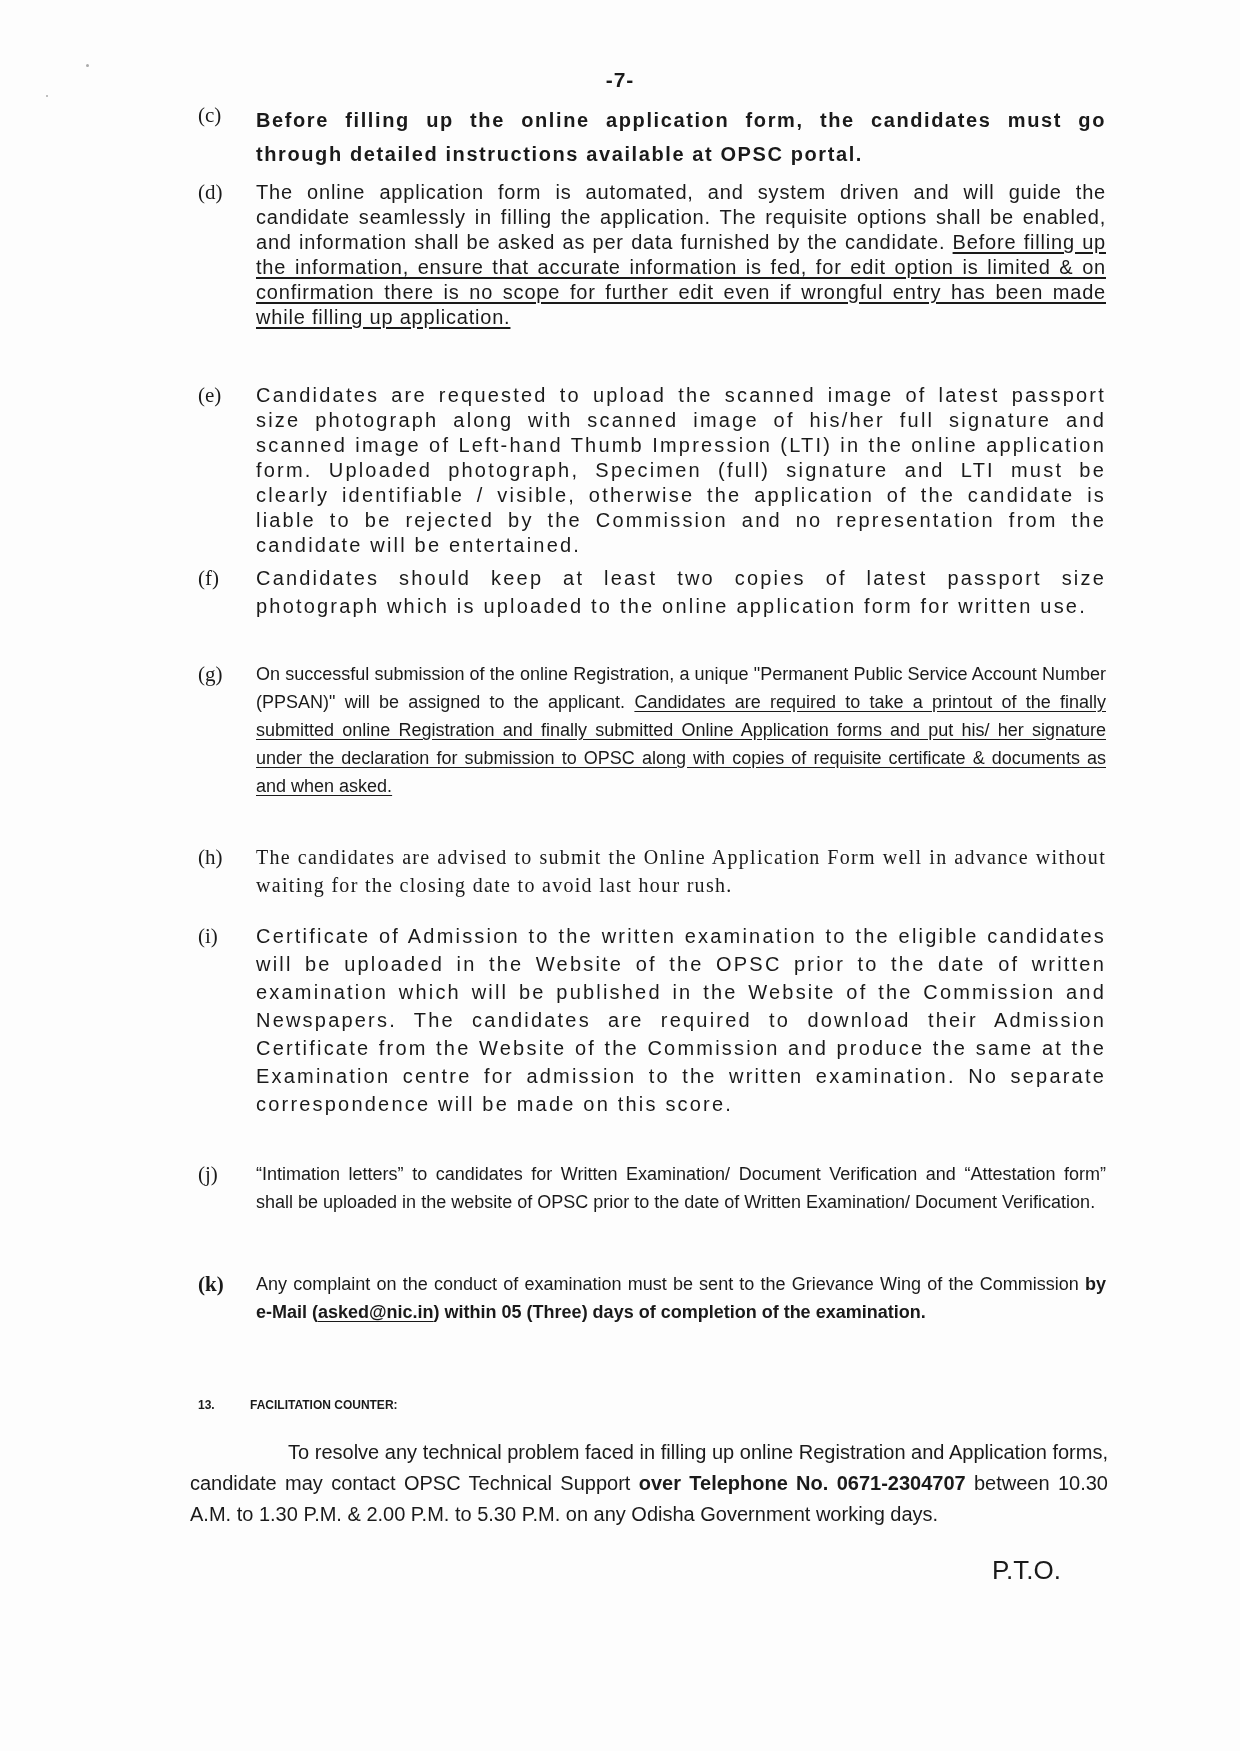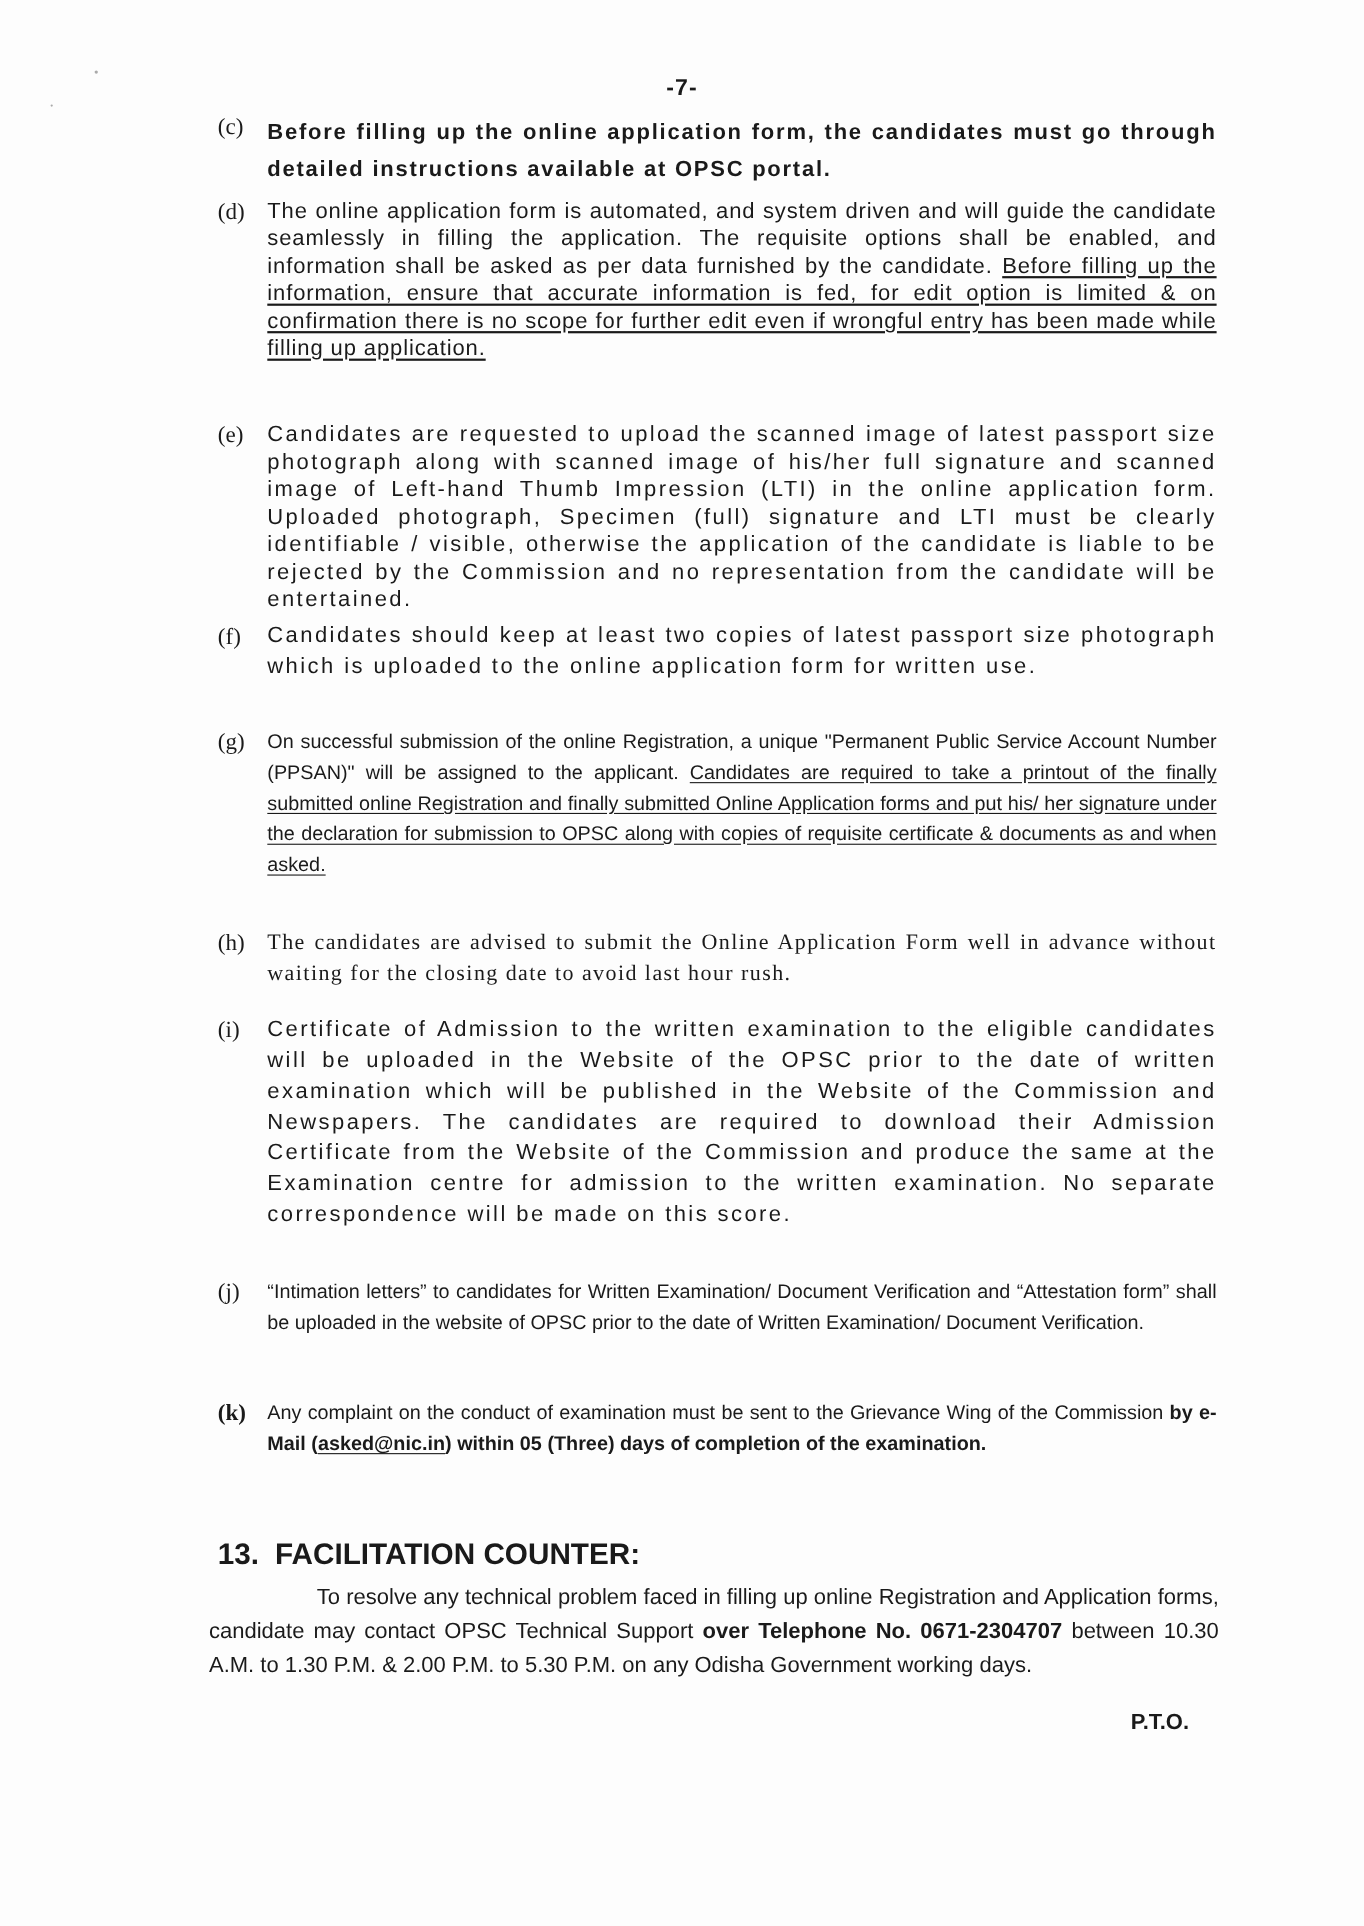--- a/index.html
+++ b/index.html
@@ -4,31 +4,31 @@
 <style>
   html, body { margin: 0; padding: 0; }
   body {
     width: 1240px; height: 1751px; background: #ffffff; position: relative; overflow: hidden;
     font-family: "Liberation Sans", sans-serif; color: #1a1a1a;
   }
   .page { position: absolute; left: 0; top: 0; width: 1240px; height: 1751px; background: #fdfdfd; }
   .page-num { position: absolute; top: 68px; left: 0; width: 1240px; text-align: center; font-weight: bold; font-size: 21px; letter-spacing: 1px; }
   .item { position: absolute; left: 198px; width: 908px; font-size: 20px; line-height: 25px; }
   .item .lbl { position: absolute; left: 0; top: 0; font-family: "Liberation Serif", serif; font-size: 21px; }
-  .item .txt { margin-left: 45px; text-align: justify; letter-spacing: 0.8px; }
+  .item .txt { margin-left: 58px; text-align: justify; letter-spacing: 0.8px; }
   .wide { letter-spacing: 2.2px !important; }
   .bold { font-weight: bold; }
   .u { text-decoration: underline; text-underline-offset: 3px; }
   .c-item .txt { line-height: 34px; font-weight: bold; letter-spacing: 1.6px; }
   .narrow { letter-spacing: 0 !important; font-size: 18px; }
-  .sec-head { position: absolute; left: 198px; top: 1398px; font-size: 27px; font-weight: bold; }
+  .sec-head { position: absolute; left: 198px; top: 1398px; font-size: 12px; font-weight: bold; }
   .sec-head .num { display: inline-block; width: 52px; }
   .para13 { position: absolute; left: 190px; top: 1437px; width: 918px; font-size: 20px; line-height: 31px; text-align: justify; }
   .para13 .indent { display: inline-block; width: 98px; }
-  .pto { position: absolute; left: 1028px; top: 1555px; font-weight: bold; font-size: 20px; }
+  .pto { position: absolute; left: 992px; top: 1555px; font-weight: normal; font-size: 26px; }
   .speck { position: absolute; background: #aaa; border-radius: 50%; }
 </style>
 </head>
 <body>
 
 <div class="page">
 
   <span class="speck" style="left:86px;top:64px;width:3px;height:3px;"></span>
   <span class="speck" style="left:46px;top:95px;width:2px;height:2px;"></span>
 

